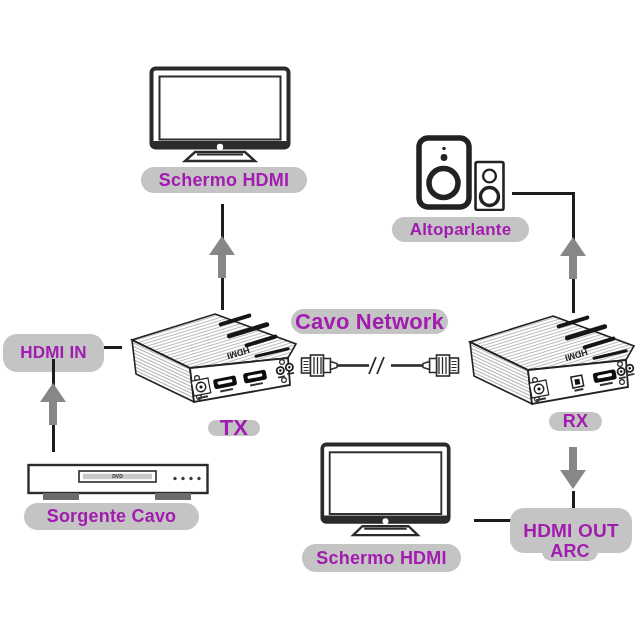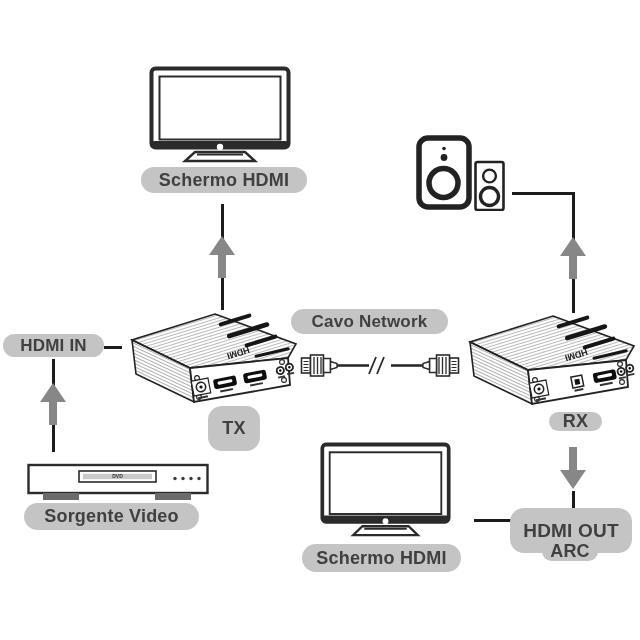--- a/index.html
+++ b/index.html
@@ -3,21 +3,21 @@
 <meta charset="utf-8">
 <style>
   html,body{margin:0;padding:0;background:#ffffff;}
   #canvas{
     position:relative;width:640px;height:640px;background:#ffffff;
     font-family:"Liberation Sans",sans-serif;overflow:hidden;
   }
   .pill{
     position:absolute;background:#c4c4c4;border-radius:14px;
     display:flex;align-items:center;justify-content:center;
-    font-weight:bold;color:#404040;white-space:nowrap;letter-spacing:.2px;
+    font-weight:bold;color:#a21caf;white-space:nowrap;letter-spacing:.2px;
   }
   .line{position:absolute;background:#1c1c1c;}
   .icon{position:absolute;display:block;}
 </style>
 </head>
 <body>
 
 <div id="canvas">
 
   <svg class="icon" style="left:149px;top:66px" width="142" height="98" viewBox="0 0 142 98">
@@ -38,29 +38,30 @@
 
   <svg class="icon" style="left:416px;top:135px" width="92" height="76" viewBox="0 0 92 76">
     <rect x="3" y="3" width="50" height="69" rx="9" fill="#fff" stroke="#222" stroke-width="5.5"></rect>
     <circle cx="28" cy="13.5" r="1.8" fill="#222"></circle>
     <circle cx="28" cy="22.5" r="3.4" fill="#222"></circle>
     <circle cx="27.5" cy="48" r="14.5" fill="#fff" stroke="#222" stroke-width="5.5"></circle>
     <rect x="59.5" y="27" width="28" height="48" rx="2" fill="#fff" stroke="#222" stroke-width="2.6"></rect>
     <circle cx="73.5" cy="41" r="6.4" fill="#fff" stroke="#222" stroke-width="2.4"></circle>
     <circle cx="73.5" cy="61.5" r="9" fill="#fff" stroke="#222" stroke-width="3.4"></circle>
   </svg>
+  <div class="pill" style="left:392px;top:217px;width:137px;height:25px;font-size:17px">Altoparlante</div>
 
   <div class="line" style="left:512px;top:192px;width:62px;height:2.5px"></div>
   <div class="line" style="left:572px;top:192px;width:2.5px;height:121px"></div>
   <svg class="icon" style="left:560px;top:237px" width="26" height="42" viewBox="0 0 26 42">
     <polygon points="0,19 13,0 26,19" fill="#878787"></polygon>
     <rect x="9" y="19" width="8" height="23" fill="#878787"></rect>
   </svg>
 
-  <div class="pill" style="left:3px;top:334px;width:101px;height:23px;font-size:17px">HDMI IN</div>
+  <div class="pill" style="left:3px;top:334px;width:101px;height:38px;font-size:17px">HDMI IN</div>
   <div class="line" style="left:104px;top:346px;width:18px;height:2.5px"></div>
   <div class="line" style="left:52px;top:359px;width:2.5px;height:93px"></div>
   <svg class="icon" style="left:40px;top:383px" width="26" height="42" viewBox="0 0 26 42">
     <polygon points="0,19 13,0 26,19" fill="#878787"></polygon>
     <rect x="9" y="19" width="8" height="23" fill="#878787"></rect>
   </svg>
 
   <svg class="icon" style="left:120px;top:312px" width="178" height="95" viewBox="0 0 178 95">
     <defs>
       <pattern id="hatchTx" width="3" height="3" patternUnits="userSpaceOnUse" patternTransform="rotate(-17)">
@@ -98,23 +99,23 @@
       <rect x="47.5" y="-2" width="15" height="3.2" rx="1.4" fill="#fff"></rect>
       <rect x="48.5" y="7" width="13" height="2" fill="#333"></rect>
       <circle cx="81" cy="-1" r="3.6" fill="#fff" stroke="#222" stroke-width="1.8"></circle>
       <circle cx="81" cy="-1" r="1.3" fill="#111"></circle>
       <rect x="77.5" y="4.5" width="7" height="1.8" fill="#333"></rect>
       <circle cx="90.5" cy="-2.5" r="3.6" fill="#fff" stroke="#222" stroke-width="1.8"></circle>
       <circle cx="90.5" cy="-2.5" r="1.3" fill="#111"></circle>
       <rect x="87" y="3" width="7" height="1.8" fill="#333"></rect>
     </g>
   </svg>
-  <div class="pill" style="left:208px;top:406px;width:52px;height:45px;font-size:18px">TX</div>
-
-  <div class="pill" style="left:291px;top:309px;width:157px;height:25px;font-size:17px">Cavo Network</div>
+  <div class="pill" style="left:208px;top:420px;width:52px;height:16px;font-size:22px">TX</div>
+
+  <div class="pill" style="left:291px;top:309px;width:157px;height:25px;font-size:22px">Cavo Network</div>
   <svg class="icon" style="left:300px;top:348px" width="160" height="36" viewBox="0 0 160 36">
     <g stroke="#2b2b2b" fill="#fff">
       <rect x="1.5" y="10" width="9" height="15" stroke-width="1.6"></rect>
       <path d="M3.5,13.5 h5 M3.5,16.5 h5 M3.5,19.5 h5 M3.5,22.5 h5" stroke-width="1"></path>
       <rect x="10.5" y="7" width="13" height="21" stroke-width="1.6"></rect>
       <path d="M14,9 v17 M17.5,9 v17 M21,9 v17" stroke-width="1.3"></path>
       <rect x="23.5" y="10.5" width="7" height="14" stroke-width="1.5"></rect>
       <path d="M30.5,13.5 L37,15.5 L37,19.5 L30.5,21.5 z" stroke-width="1.4"></path>
     </g>
     <path d="M37,17.5 h32" stroke="#2b2b2b" stroke-width="2.6"></path>
@@ -187,21 +188,21 @@
     <rect x="52" y="8" width="77" height="11" fill="#fff" stroke="#2b2b2b" stroke-width="1.6"></rect>
     <rect x="56" y="10.8" width="69" height="5.4" fill="#c9c9c9"></rect>
     <text x="90.5" y="15.4" font-size="5" font-weight="bold" fill="#333" text-anchor="middle">DVD</text>
     <circle cx="148" cy="15.5" r="1.7" fill="#3a3a3a"></circle>
     <circle cx="156" cy="15.5" r="1.7" fill="#3a3a3a"></circle>
     <circle cx="164" cy="15.5" r="1.7" fill="#3a3a3a"></circle>
     <circle cx="172" cy="15.5" r="1.7" fill="#3a3a3a"></circle>
     <rect x="16" y="30" width="36" height="7" fill="#6b6b6b"></rect>
     <rect x="128" y="30" width="36" height="7" fill="#6b6b6b"></rect>
   </svg>
-  <div class="pill" style="left:24px;top:503px;width:175px;height:27px;font-size:18px">Sorgente Video</div>
+  <div class="pill" style="left:24px;top:503px;width:175px;height:27px;font-size:18px">Sorgente Cavo</div>
 
   <svg class="icon" style="left:320px;top:442px" width="131" height="96" viewBox="0 0 142 98" preserveAspectRatio="none">
     <rect x="2.5" y="2.5" width="137" height="79" rx="4" fill="#fff" stroke="#2b2b2b" stroke-width="4"></rect>
     <rect x="10.5" y="10.5" width="121" height="63" fill="#fff" stroke="#2b2b2b" stroke-width="2"></rect>
     <rect x="4" y="75" width="134" height="7" rx="1" fill="#2b2b2b"></rect>
     <circle cx="71" cy="81" r="3.2" fill="#fff"></circle>
     <polygon points="36,95 106,95 96,86 46,86" fill="#fff" stroke="#2b2b2b" stroke-width="2.4"></polygon>
     <line x1="48" y1="88.6" x2="94" y2="88.6" stroke="#2b2b2b" stroke-width="2"></line>
   </svg>
   <div class="pill" style="left:302px;top:544px;width:159px;height:28px;font-size:18px">Schermo HDMI</div>

